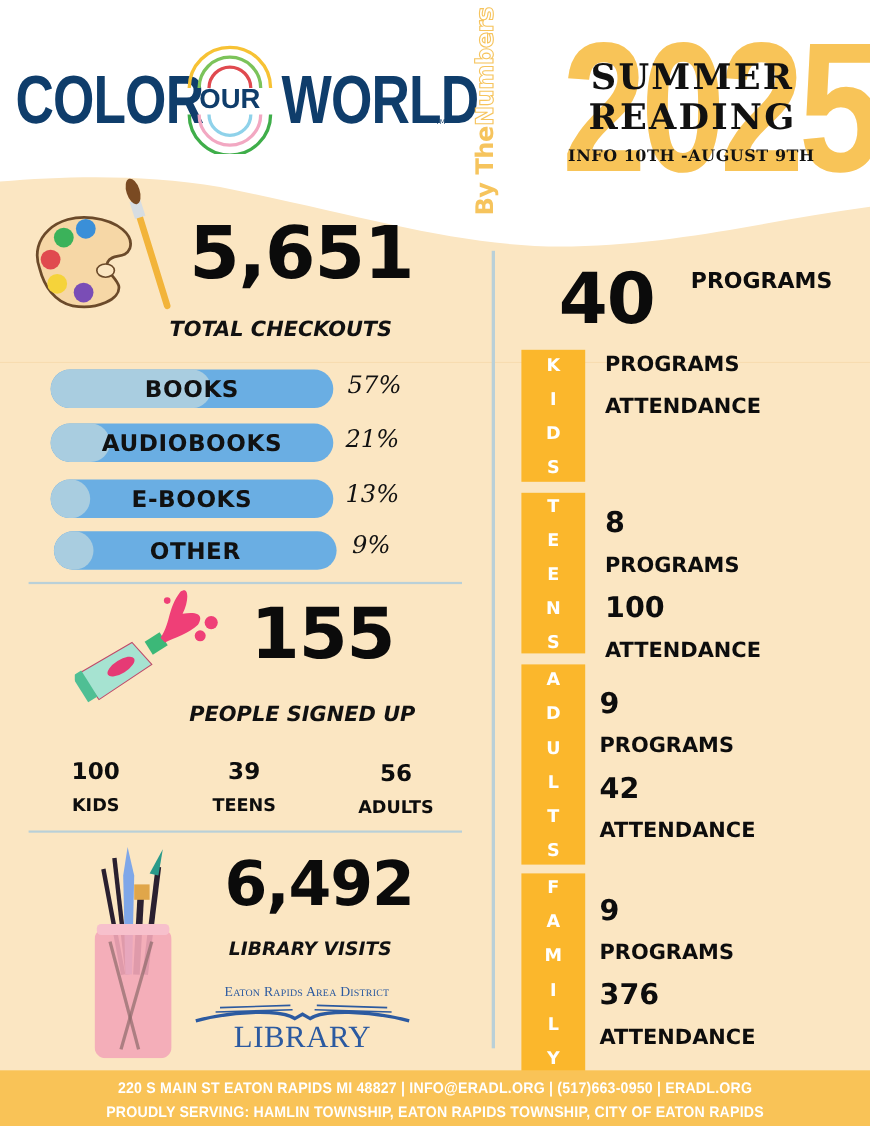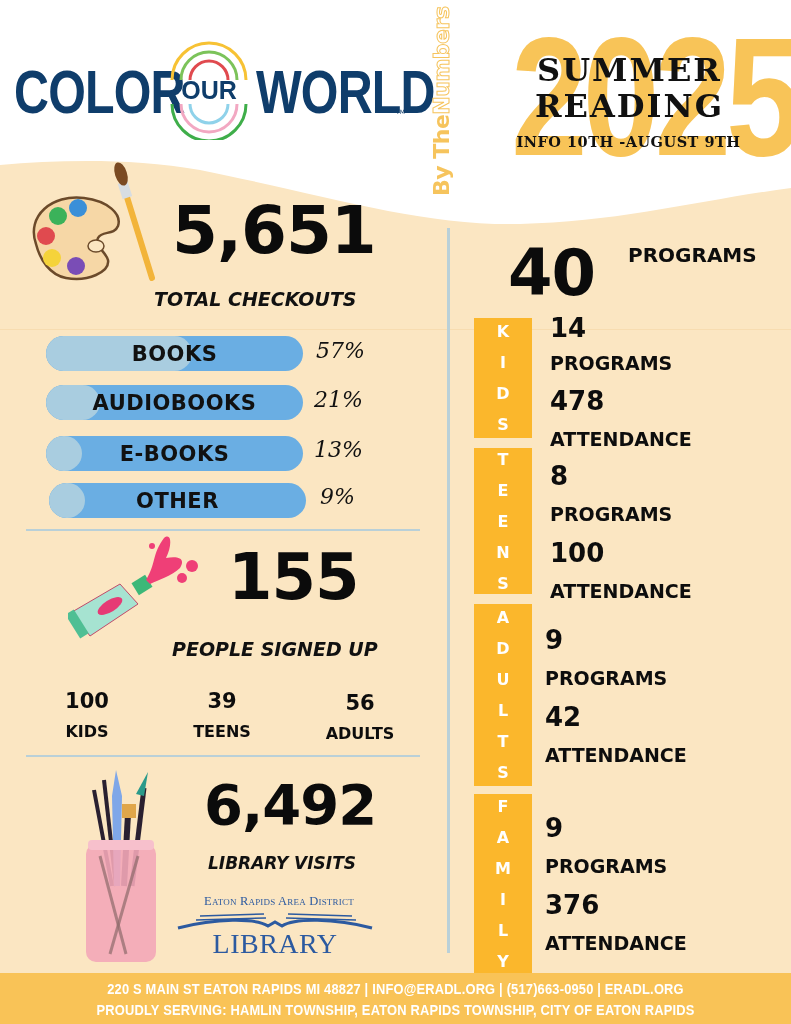--- a/index.html
+++ b/index.html
@@ -279,23 +279,21 @@
   <div>PROGRAMS</div>
 </div>
 
 <div class="tag" style="top:318px; height:120px;">
   <span>K</span>
     <span>I</span>
     <span>D</span>
     <span>S</span>
 </div>
 <div class="stat-block" style="left:550px; top:312px;">
-  <span class="num" style="line-height:32px;">14</span>
   <span class="lbl" style="line-height:38px;">PROGRAMS</span>
-  <span class="num" style="line-height:38px;">478</span>
   <span class="lbl" style="line-height:38px;">ATTENDANCE</span>
 </div>
 
 <div class="tag" style="top:448px; height:146px;">
   <span>T</span>
     <span>E</span>
     <span>E</span>
     <span>N</span>
     <span>S</span>
 </div>

